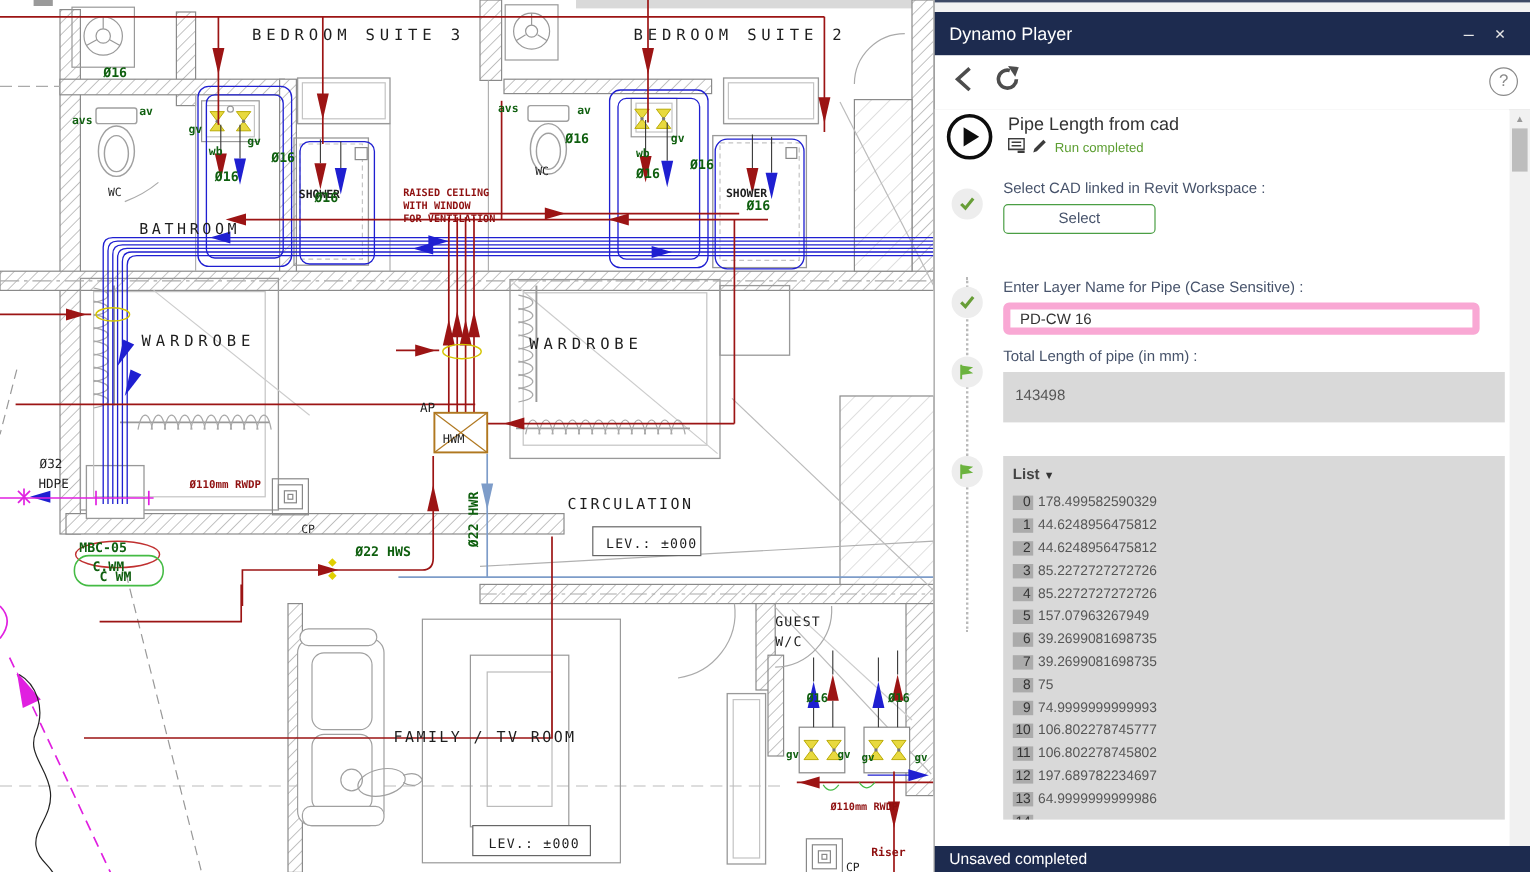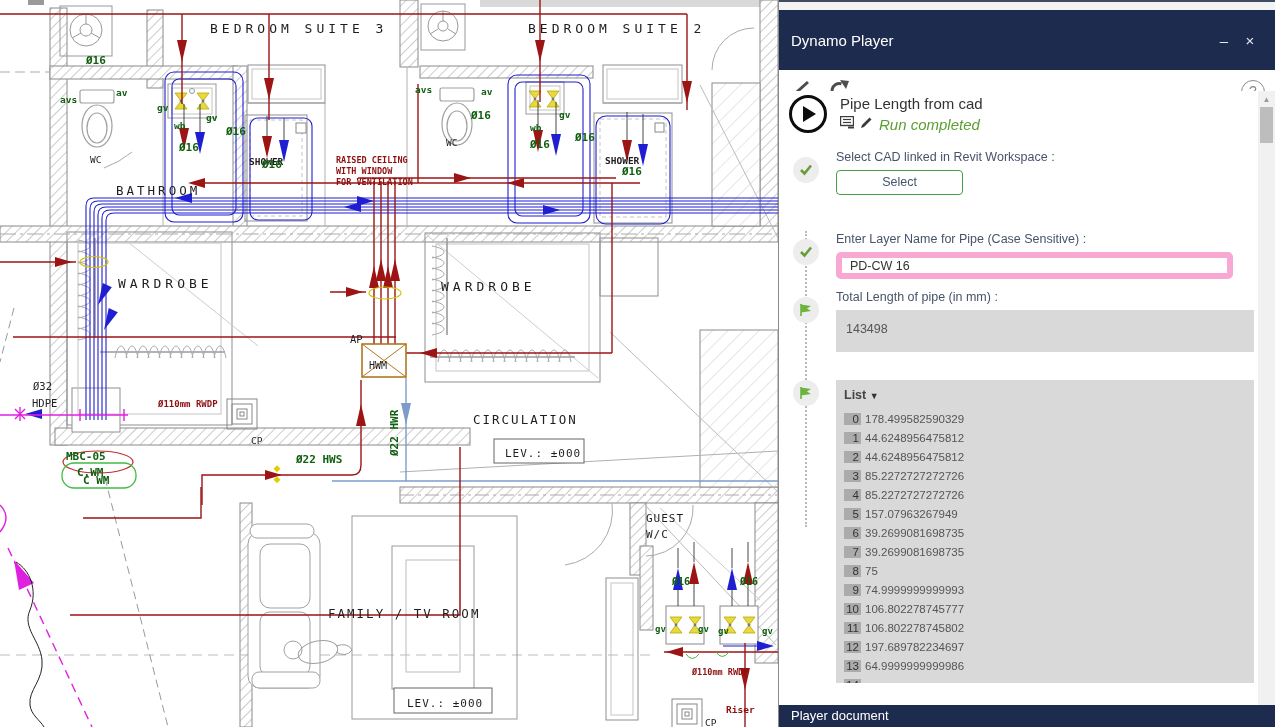--- a/index.html
+++ b/index.html
@@ -7,39 +7,39 @@
          font-family:"Liberation Sans",sans-serif;}
   
   .cad{position:absolute;left:0;top:0;width:778px;height:579px;background:#fff;}
   #cadLabels text{font-family:"DejaVu Sans Mono",monospace;}
   .hg{stroke:#a8a8a8;fill:none;stroke-width:1;}
   
   .panel{position:absolute;left:778px;top:0;width:497px;height:727px;background:#fff;
          border-left:1px solid #8a8a8a;box-sizing:border-box;}
   .p-top{height:8px;background:#f3f3f3;border-top:2px solid #3e4a66;}
   .p-header{height:36px;background:#1d2b4f;color:#fff;display:flex;align-items:center;
-            padding:12px 12px;font-size:15px;}
+            padding:0 12px;font-size:15px;}
   .p-header .sp{margin-left:auto;}
   .wbtn{width:26px;text-align:center;font-size:15px;color:#e8e8e8;cursor:default;}
   .p-toolbar{height:45px;display:flex;align-items:center;padding:0 14px;
              border-bottom:1px solid #cfcfcf;position:relative;}
   .tbicon{margin-right:16px;display:inline-block;}
   .help{position:absolute;right:10px;top:10px;width:22px;height:22px;border:1.5px solid #8a8a8a;
         border-radius:50%;color:#8a8a8a;font-size:14px;text-align:center;line-height:21px;}
   .p-content{position:absolute;top:91px;bottom:22px;left:0;right:17px;overflow:hidden;background:#fff;}
   .script-row{position:absolute;top:4px;left:10px;display:flex;}
   .play{width:32px;height:32px;border:3.5px solid #0d0d0d;border-radius:50%;background:#fff;
         display:flex;align-items:center;justify-content:center;}
   .play .tri{width:0;height:0;border-left:13px solid #0d0d0d;border-top:8px solid transparent;
              border-bottom:8px solid transparent;margin-left:3px;}
   .script-info{margin-left:13px;}
   .script-title{font-size:15px;color:#333;}
   .script-meta{display:flex;align-items:center;margin-top:3px;}
   .script-meta .mi{margin-right:6px;display:inline-block;}
-  .status{font-size:15px;color:#5c9e31;font-style:italic;}
+  .status{font-size:11px;color:#5c9e31;}
   .dotline{position:absolute;left:26px;top:140px;height:296px;border-left:2px dotted #b9b9b9;}
   .gicon{position:absolute;left:14px;width:26px;height:26px;border-radius:50%;background:#ededed;
          display:flex;align-items:center;justify-content:center;}
   .sec{position:absolute;left:57px;right:4px;}
   .slabel{font-size:12.5px;color:#47536b;}
   .btn-select{margin-top:6px;width:127px;height:25px;line-height:23px;text-align:center;
               border:1px solid #4a9e44;border-radius:4px;font-size:12.5px;color:#47536b;
               background:#fff;box-sizing:border-box;}
   .element{margin-top:9px;font-size:12.5px;color:#47536b;}
   .layer-input{margin-top:6px;width:397px;height:27px;border:6px solid #f9a8d4;border-radius:5px;
@@ -650,16 +650,16 @@
         </div>
       </div>
     </div>
 
     <div class="p-scroll">
       <div class="up">▲</div>
       <div class="thumb"></div>
     </div>
 
     <div class="p-footer">
-      <span>Player document</span>
+      <span>Unsaved completed</span>
     </div>
   </div>
 </div>
 
 </body></html>

